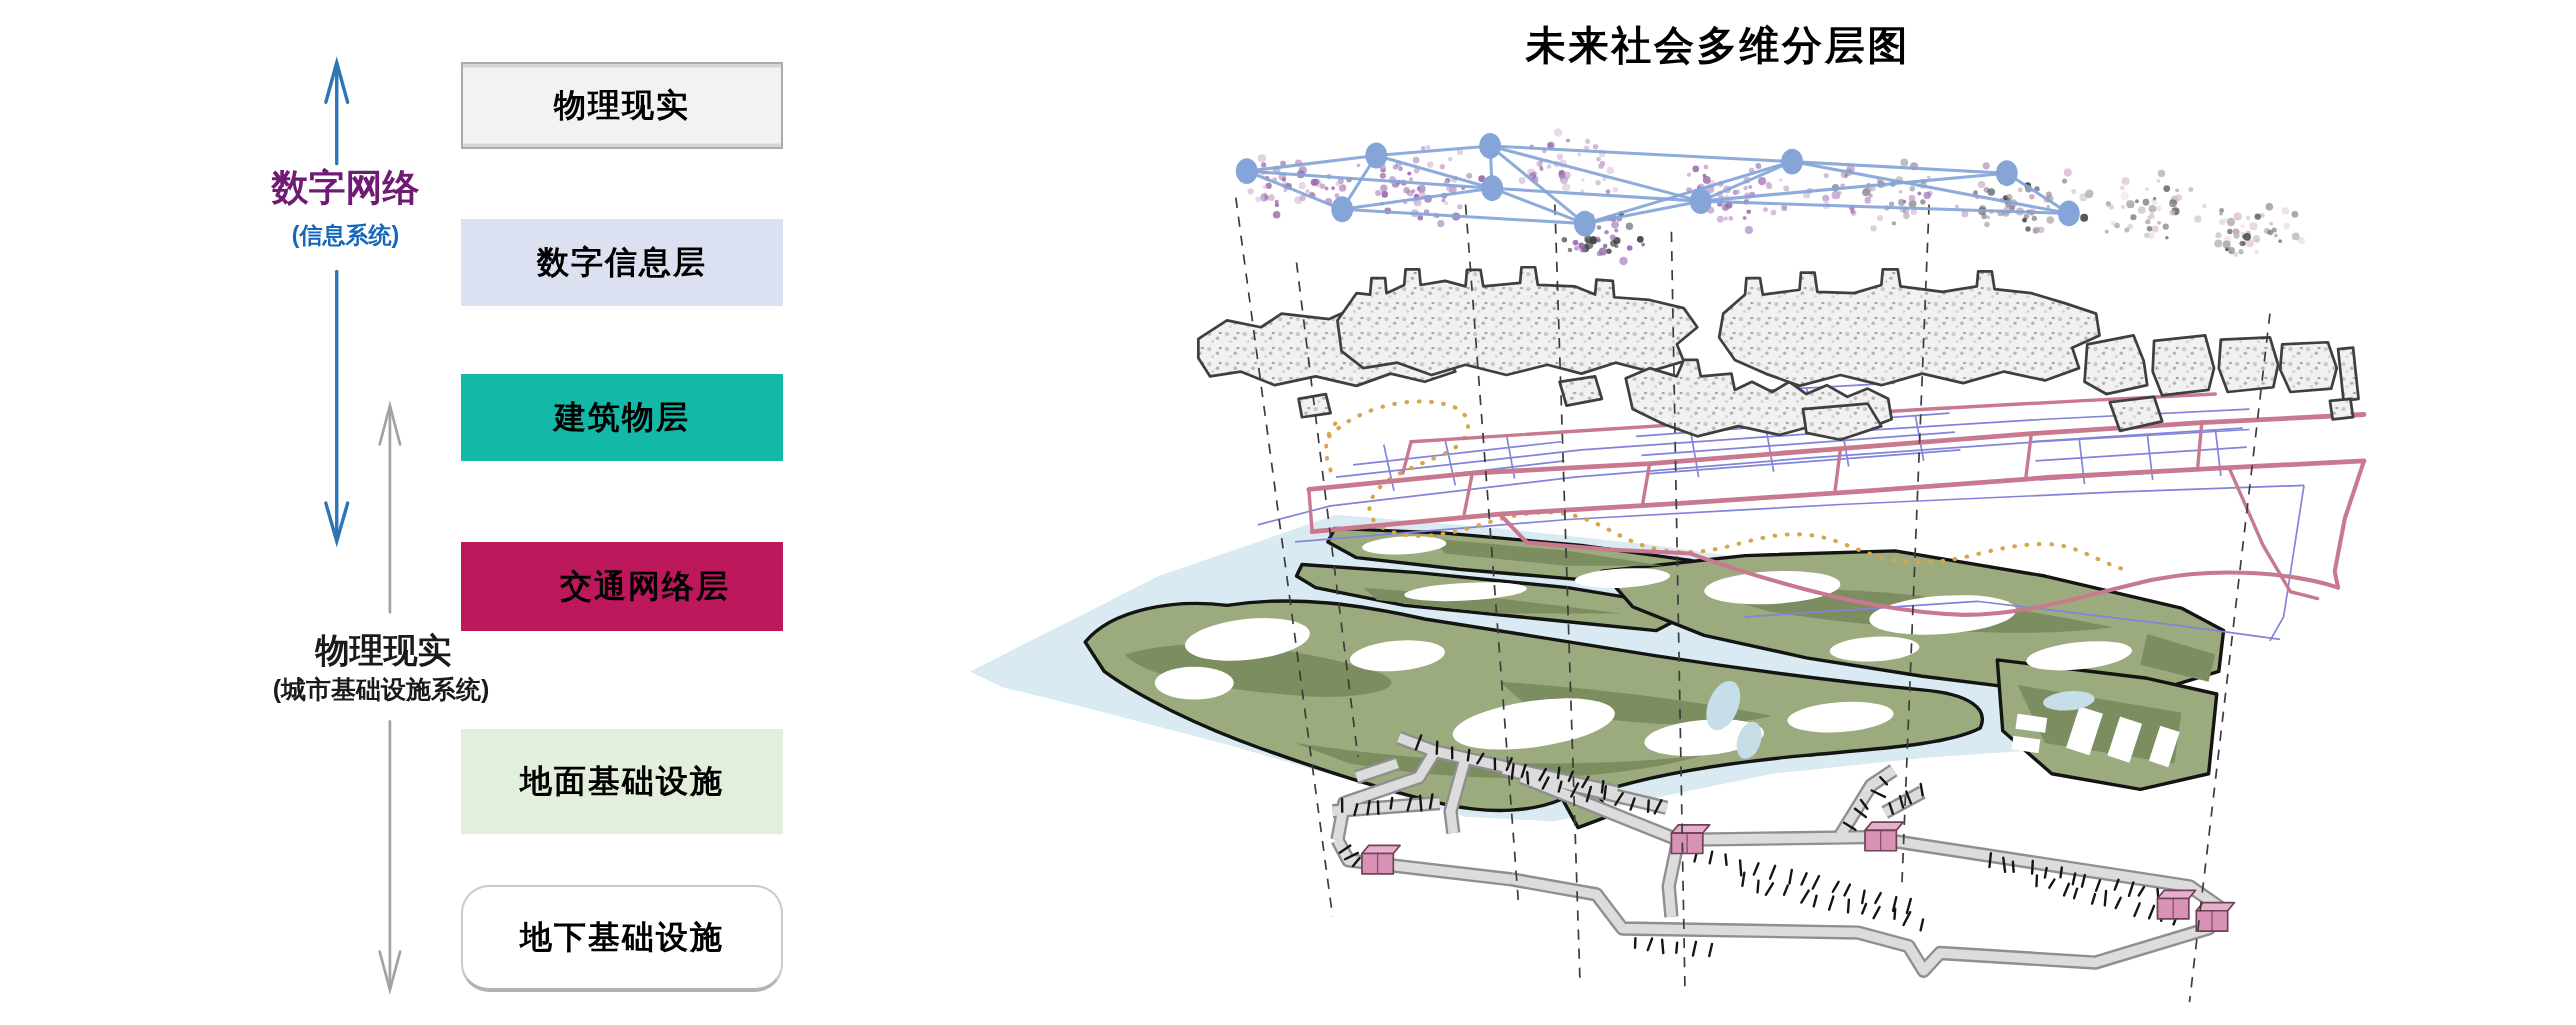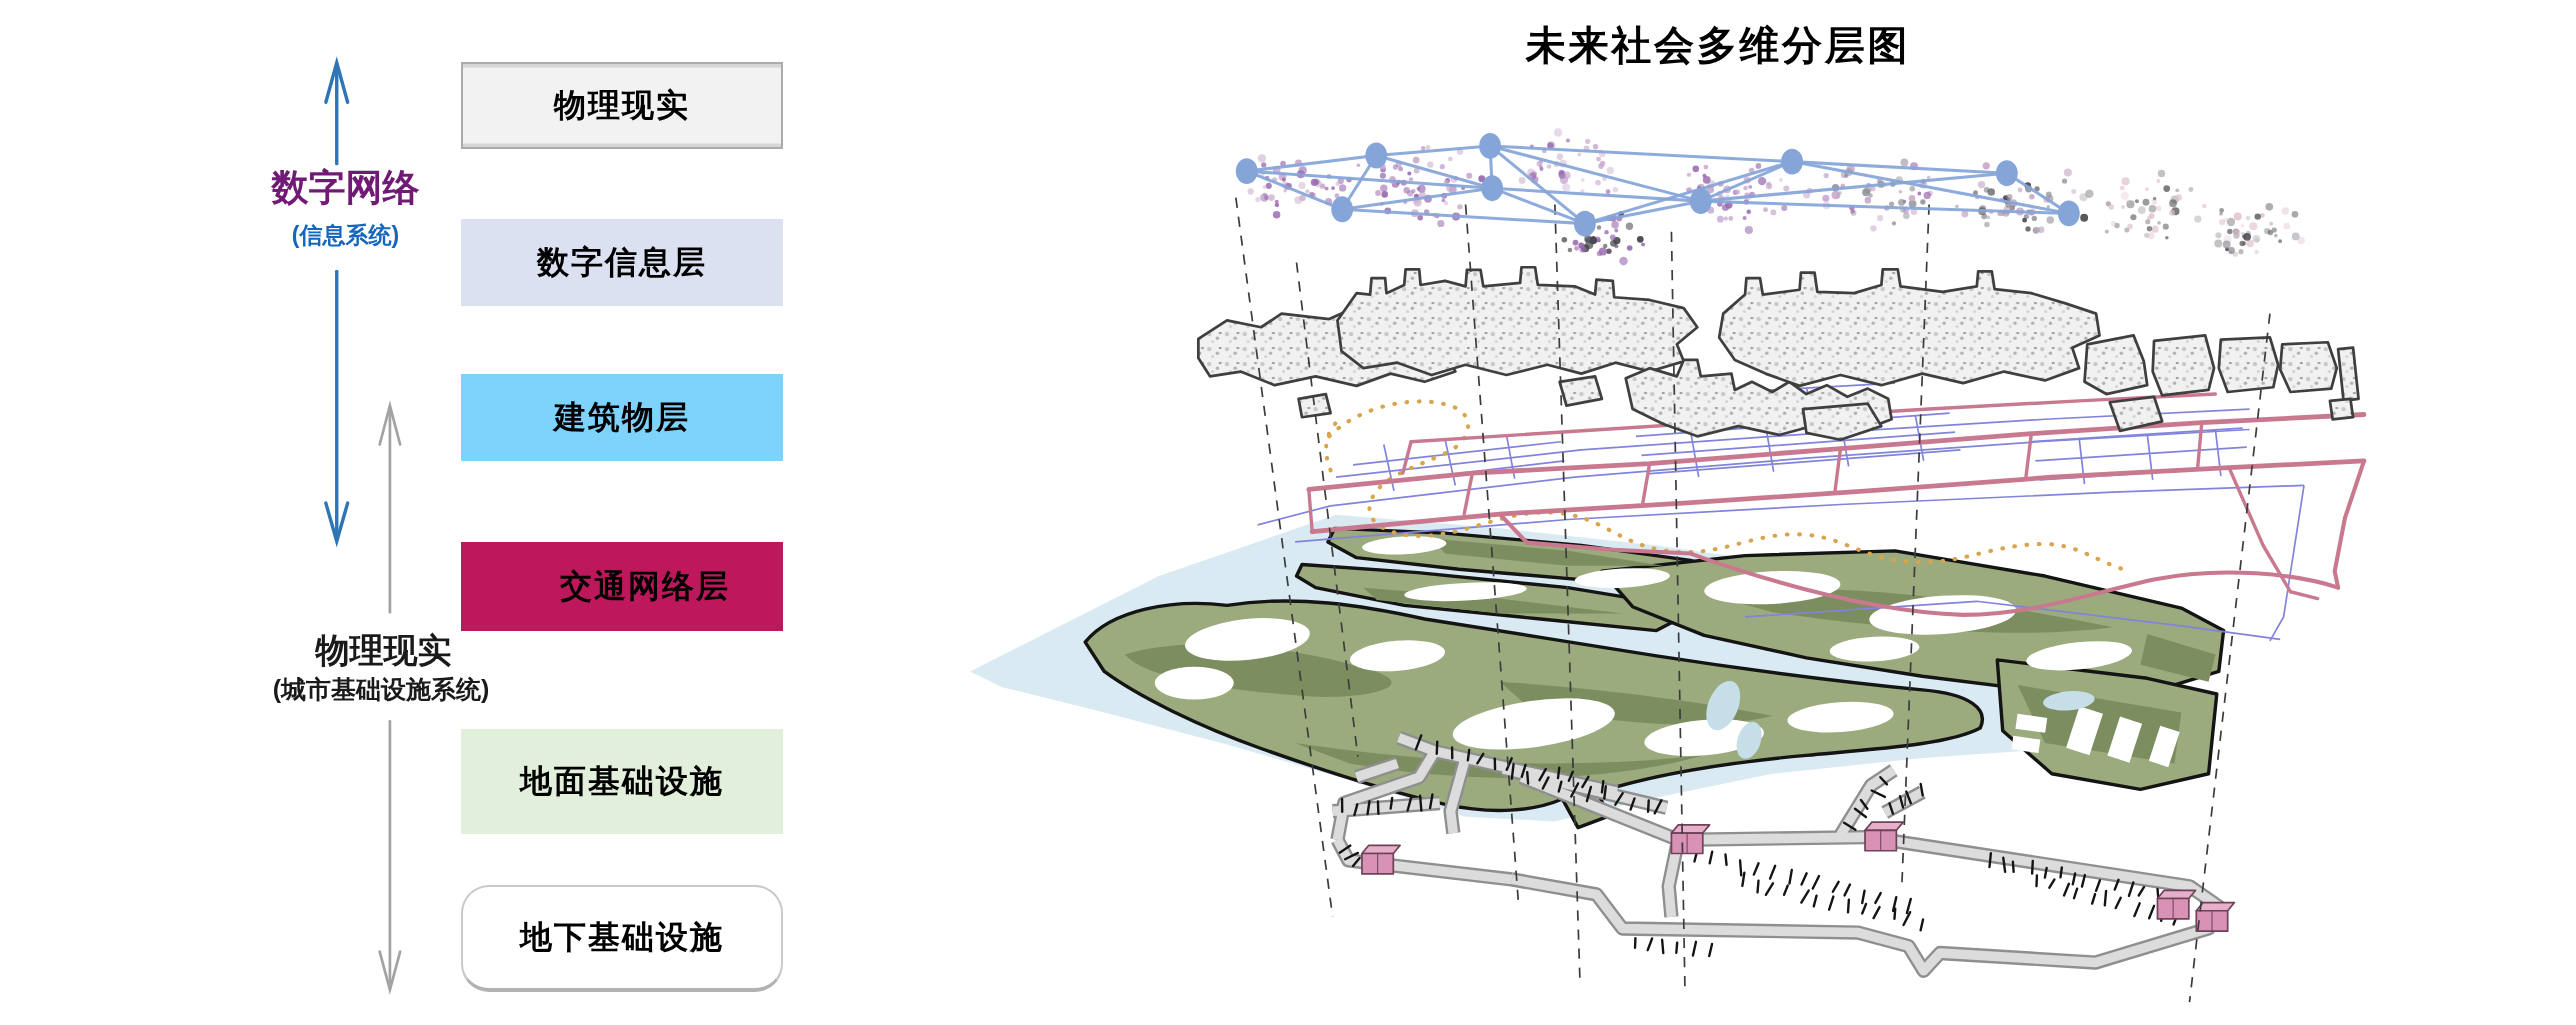--- a/index.html
+++ b/index.html
@@ -795,17 +795,17 @@
 
 <div class="abs page-title">未来社会多维分层图</div>
 
 <div class="abs axis-label axis-digital-main" style="color: #701a75;">数字网络</div>
 <div class="abs axis-label axis-digital-sub" style="color: rgb(20, 103, 188);">(信息系统)</div>
 <div class="abs axis-label axis-physical-main">物理现实</div>
 <div class="abs axis-label axis-physical-sub">(城市基础设施系统)</div>
 
 <div class="abs layer-box layer-box-0" style="background: rgb(242, 242, 242);">物理现实</div>
 <div class="abs layer-box layer-box-1" style="background: rgb(219, 225, 241);">数字信息层</div>
-<div class="abs layer-box layer-box-2" style="background: #7dd3fc; font-family: Liberation Mono, monospace;">建筑物层</div>
+<div class="abs layer-box layer-box-2" style="background: #14b8a6; font-family: Liberation Mono, monospace;">建筑物层</div>
 <div class="abs layer-box layer-box-3" style="background: #be185d; padding-left: 46px;">交通网络层</div>
 <div class="abs layer-box layer-box-4" style="background: rgb(226, 239, 218);">地面基础设施</div>
 <div class="abs layer-box layer-box-5" style="background: rgb(255, 255, 255); border-radius: 28px;">地下基础设施</div>
 
 
 </body></html>

